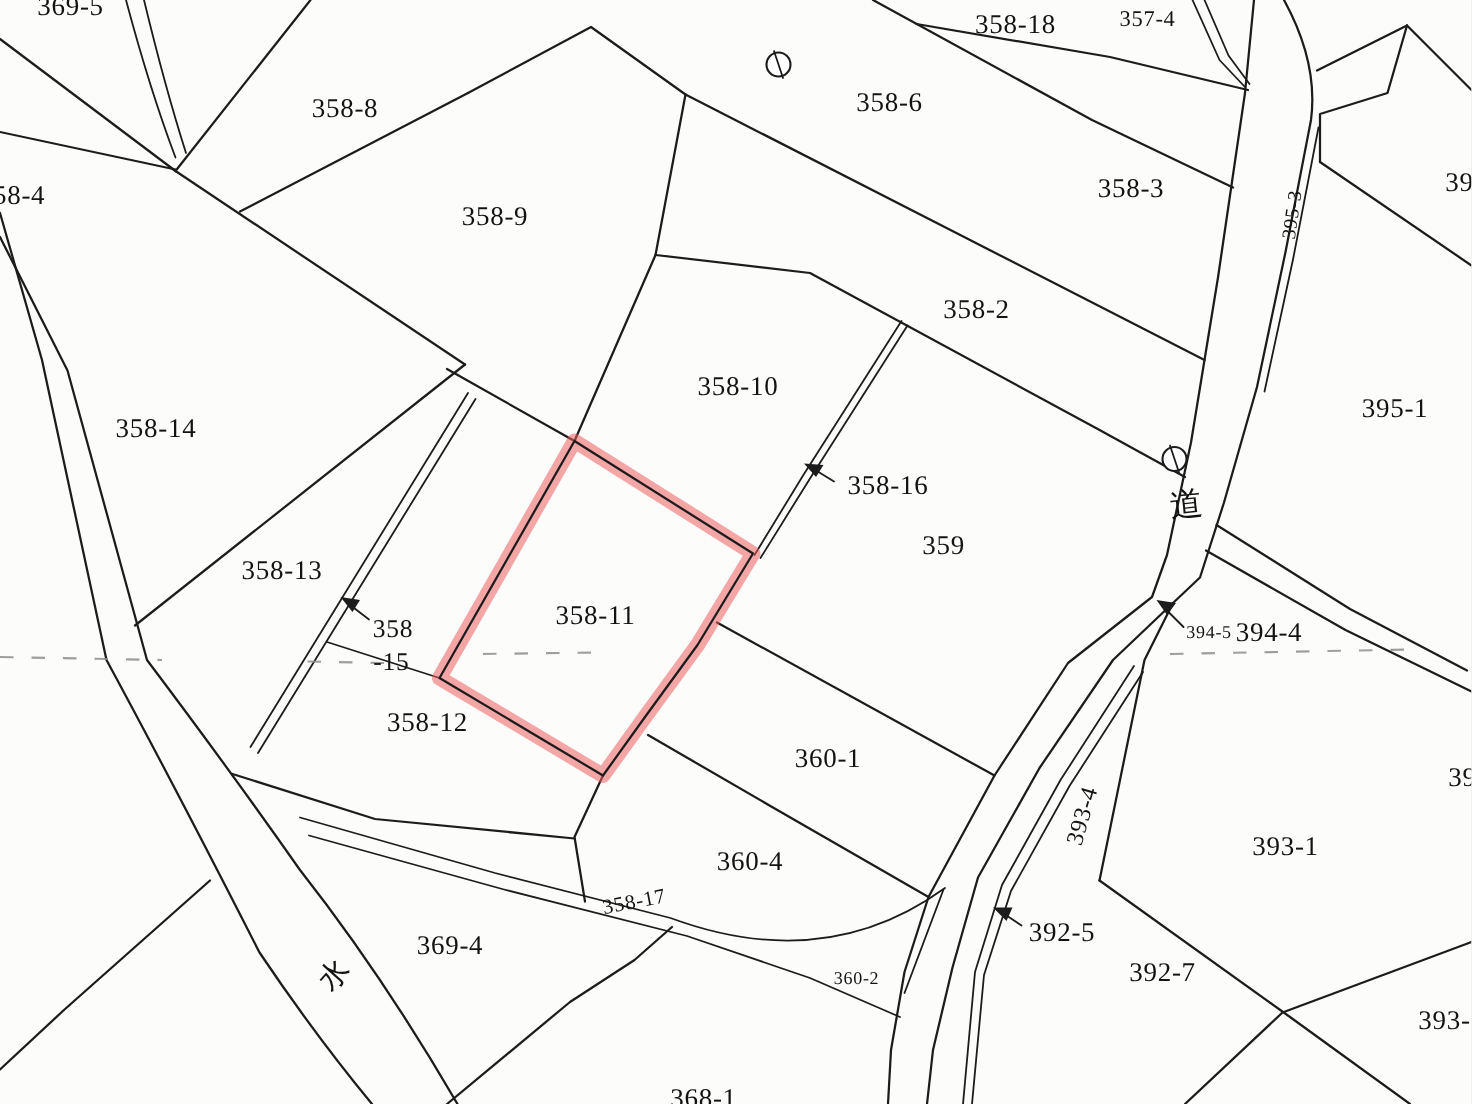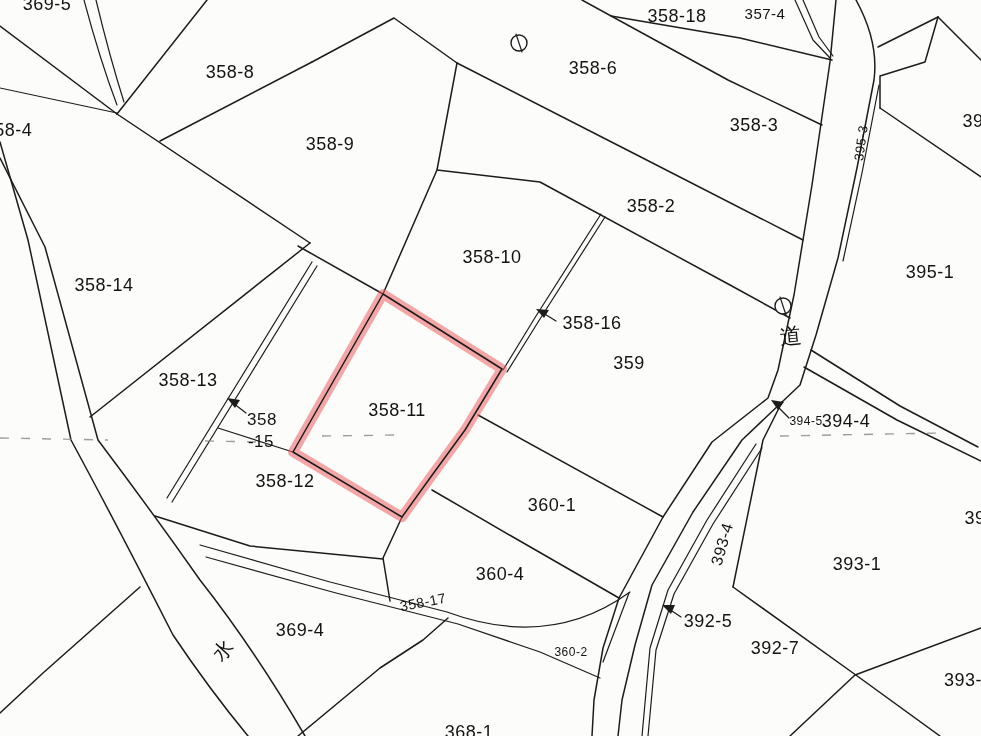--- a/index.html
+++ b/index.html
@@ -1,18 +1,18 @@
 <!DOCTYPE html>
 <html><head>
 <meta charset="utf-8">
 <style>
   html,body{margin:0;padding:0;background:#e8e8e8;}
   .stage{
     position:relative;width:981px;height:736px;overflow:hidden;
-    background:#fcfcfa;font-family:Liberation Sans, sans-serif;
+    background:#fcfcfa;font-family:Liberation Serif, serif;
   }
   svg{position:absolute;inset:0;display:block;}
   .bl{fill:none;stroke:#1c1c1c;stroke-width:1.5;stroke-linecap:round;stroke-linejoin:round;}
   .thin{stroke-width:1.2;}
   .dash{fill:none;stroke:#8d8d8d;stroke-width:1.4;stroke-dasharray:9 12;opacity:.85;}
   .redband{fill:none;stroke:rgba(235,95,95,.55);stroke-width:10;stroke-linejoin:round;stroke-linecap:round;}
   .lbl{fill:#131313;text-anchor:middle;dominant-baseline:central;letter-spacing:.5px;}
   .s18{font-size:18px;}
   .s17{font-size:17px;}
   .s15{font-size:15px;}

